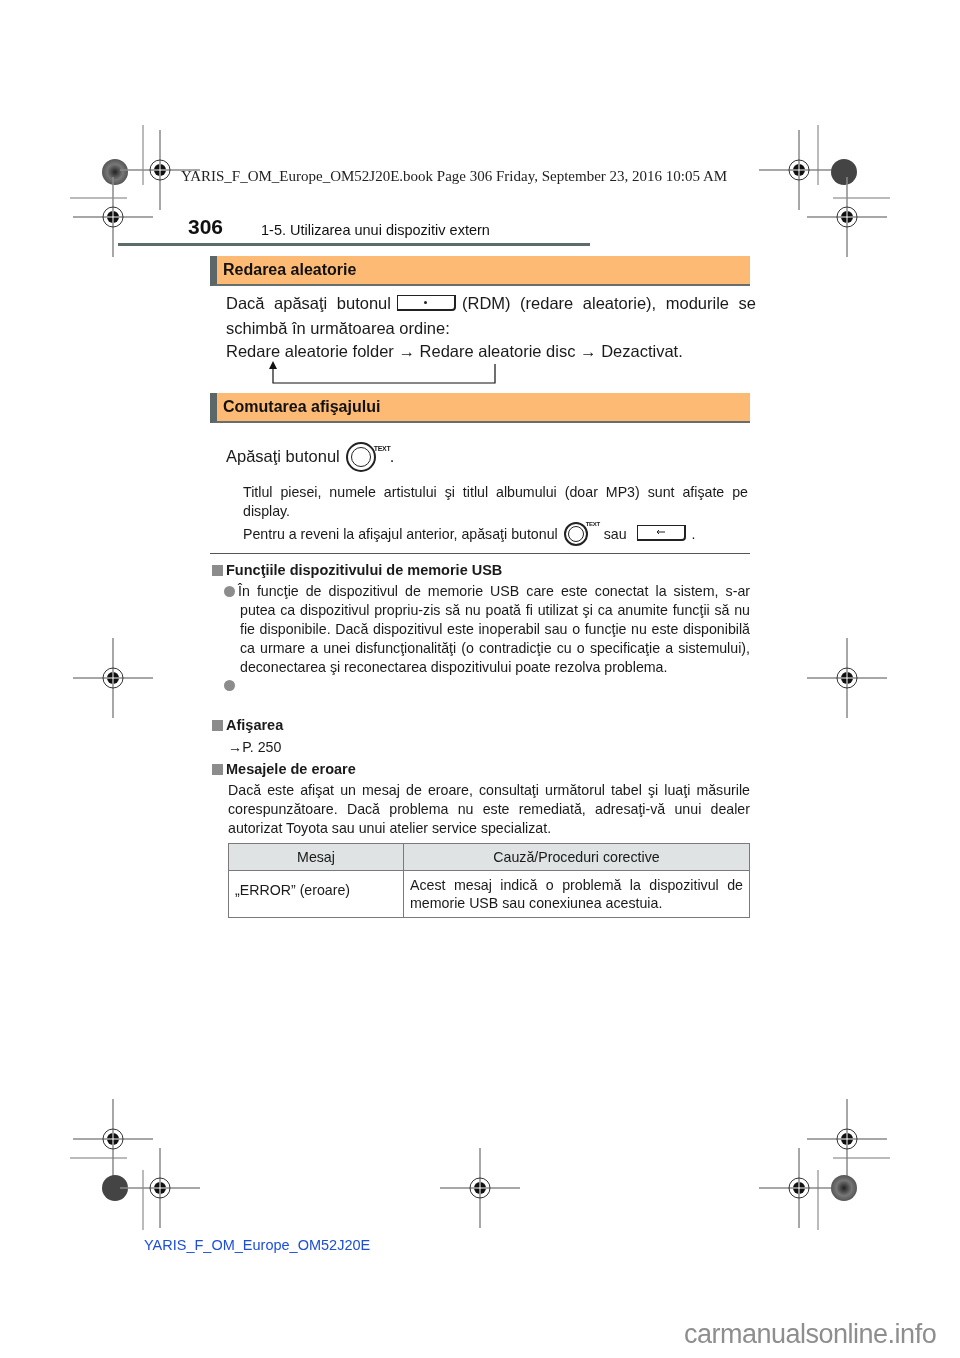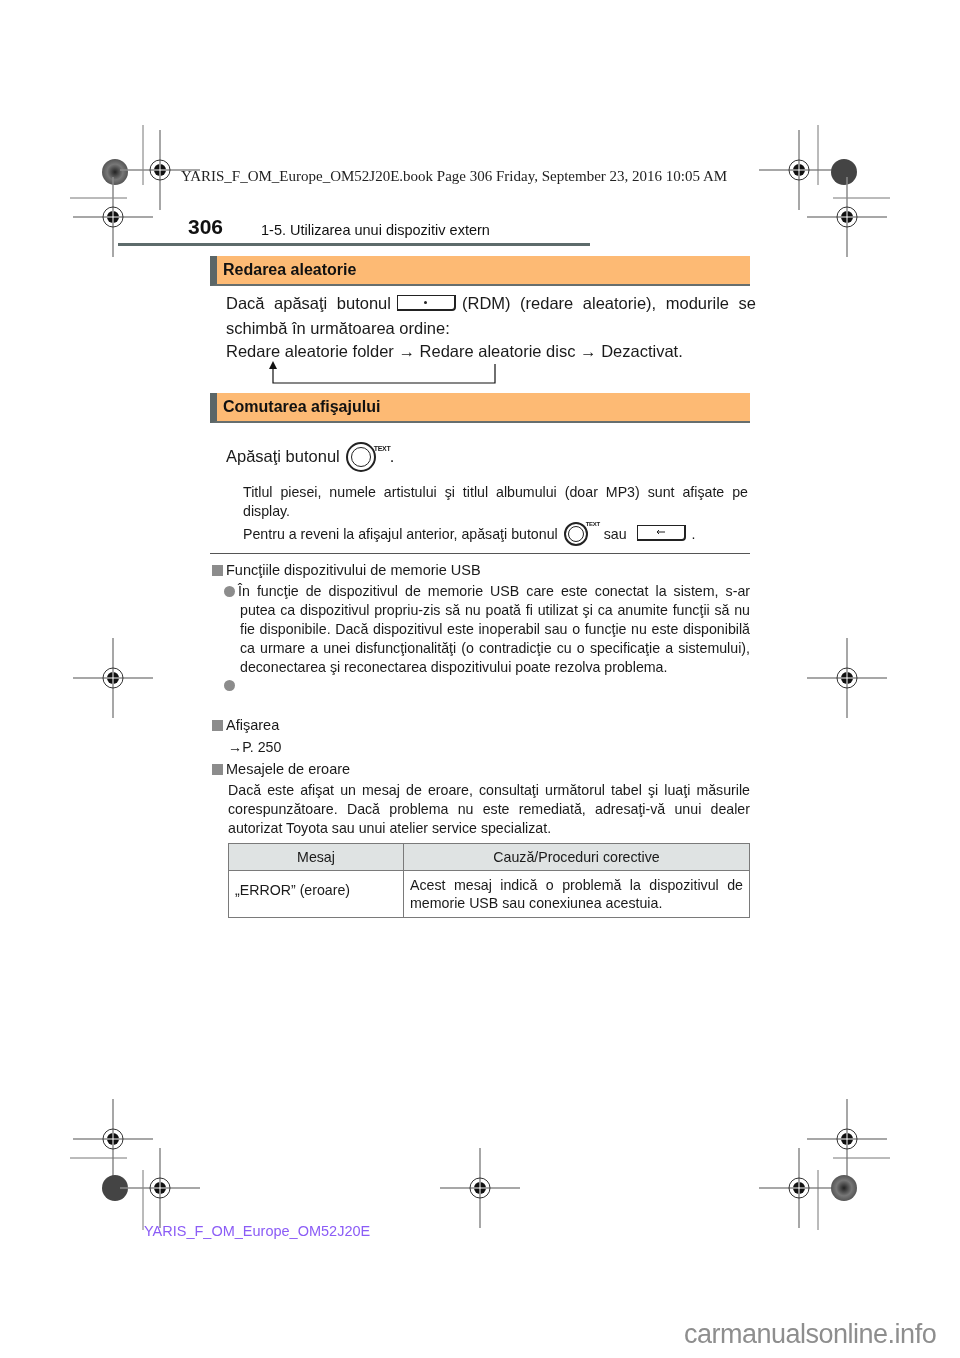--- a/index.html
+++ b/index.html
@@ -8,36 +8,36 @@
   .abs { position: absolute; }
   .book-info { font-family: "Liberation Serif", serif; font-size: 15px; color: #222; white-space: nowrap; }
   .page-num { font-family: "Liberation Sans", sans-serif; font-weight: bold; font-size: 21px; color: #111; }
   .section-title { font-size: 14.5px; color: #111; }
   .header-rule { height: 3px; background: #5d6b6b; }
   .sec-head { height: 30px; background: #fdba74; border-left: 7px solid #5b6667; box-sizing: border-box;
               border-bottom: 2px solid #666e6e; }
   .sec-head span { font-weight: bold; font-size: 16px; line-height: 28px; padding-left: 6px; color: #111; }
   .body-lg { font-size: 16.5px; line-height: 25px; text-align: justify; margin-left: 8px; }
   .body-sm { font-size: 14.2px; line-height: 19px; text-align: justify; }
-  .sub-head { font-weight: normal; font-size: 14.5px; line-height: 20px; }
+  .sub-head { font-weight: bold; font-size: 14.5px; line-height: 20px; }
   .sq { display: inline-block; width: 11px; height: 11px; background: #8c8c8c; margin-right: 3px; vertical-align: -1px; }
   .dot { display: inline-block; width: 11px; height: 11px; border-radius: 50%; background: #8c8c8c; margin-right: 3px; vertical-align: -1px; }
   .btn-rect { display: inline-block; width: 56px; height: 13px; border: 1.5px solid #222; border-bottom-width: 2.5px;
               border-right-width: 2.5px; position: relative; vertical-align: -2px; margin: 0 6px; border-radius: 0 0 4px 0; }
   .btn-rect .pip { position: absolute; left: 26px; top: 5px; width: 3px; height: 3px; background: #222; border-radius: 50%; }
   .btn-round { display: inline-block; width: 30px; height: 30px; position: relative; vertical-align: -10px; margin: 0 4px 0 6px; }
   .btn-round .outer { position: absolute; inset: 0; border: 2.5px solid #222; border-radius: 50%; box-sizing: border-box; }
   .btn-round .inner { position: absolute; left: 5px; top: 5px; width: 20px; height: 20px; border: 1.2px solid #222; border-radius: 50%; box-sizing: border-box; }
   .btn-round .txt { position: absolute; left: 28px; top: -6px; font-size: 7px; font-weight: bold; letter-spacing: -0.3px; }
   .table { border-collapse: collapse; font-size: 14.2px; }
   .table td, .table th { border: 1px solid #7a7a7a; vertical-align: top; padding: 5px 6px; line-height: 18px; }
   .table th { background: #dfe3e3; font-weight: normal; text-align: center; padding: 4px 6px; }
   .rule { background: #555; height: 1px; }
   .watermark { font-size: 27px; color: #8e8e8e; letter-spacing: -0.5px; }
-  .footer-code { font-size: 14.5px; color: #8b5cf6; }
+  .footer-code { font-size: 14.5px; color: #1d4ed8; margin-top: 14px; }
   svg { display: block; }
 </style>
 </head>
 <body>
 
 <svg class="abs" style="left:0;top:0" width="960" height="1358">
   <defs>
     <g id="cross">
       <line x1="-40" y1="0" x2="40" y2="0" stroke="#8a8a8a" stroke-width="1.5"></line>
       <line x1="0" y1="-40" x2="0" y2="40" stroke="#8a8a8a" stroke-width="1.5"></line>

